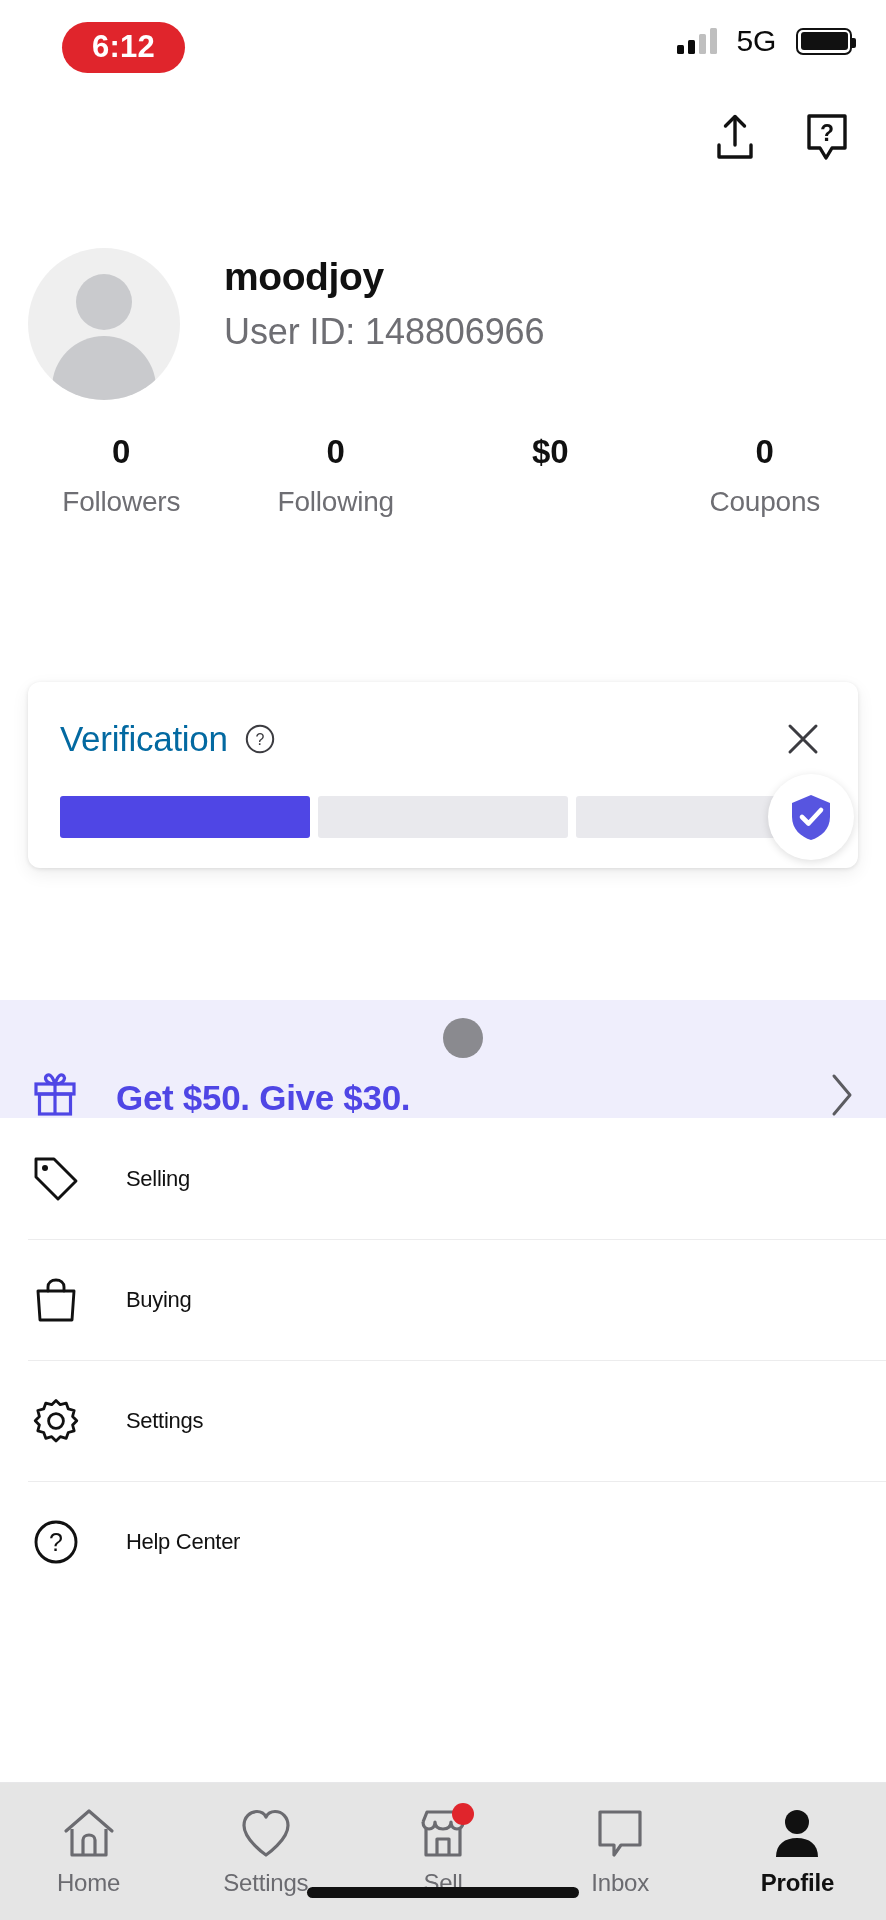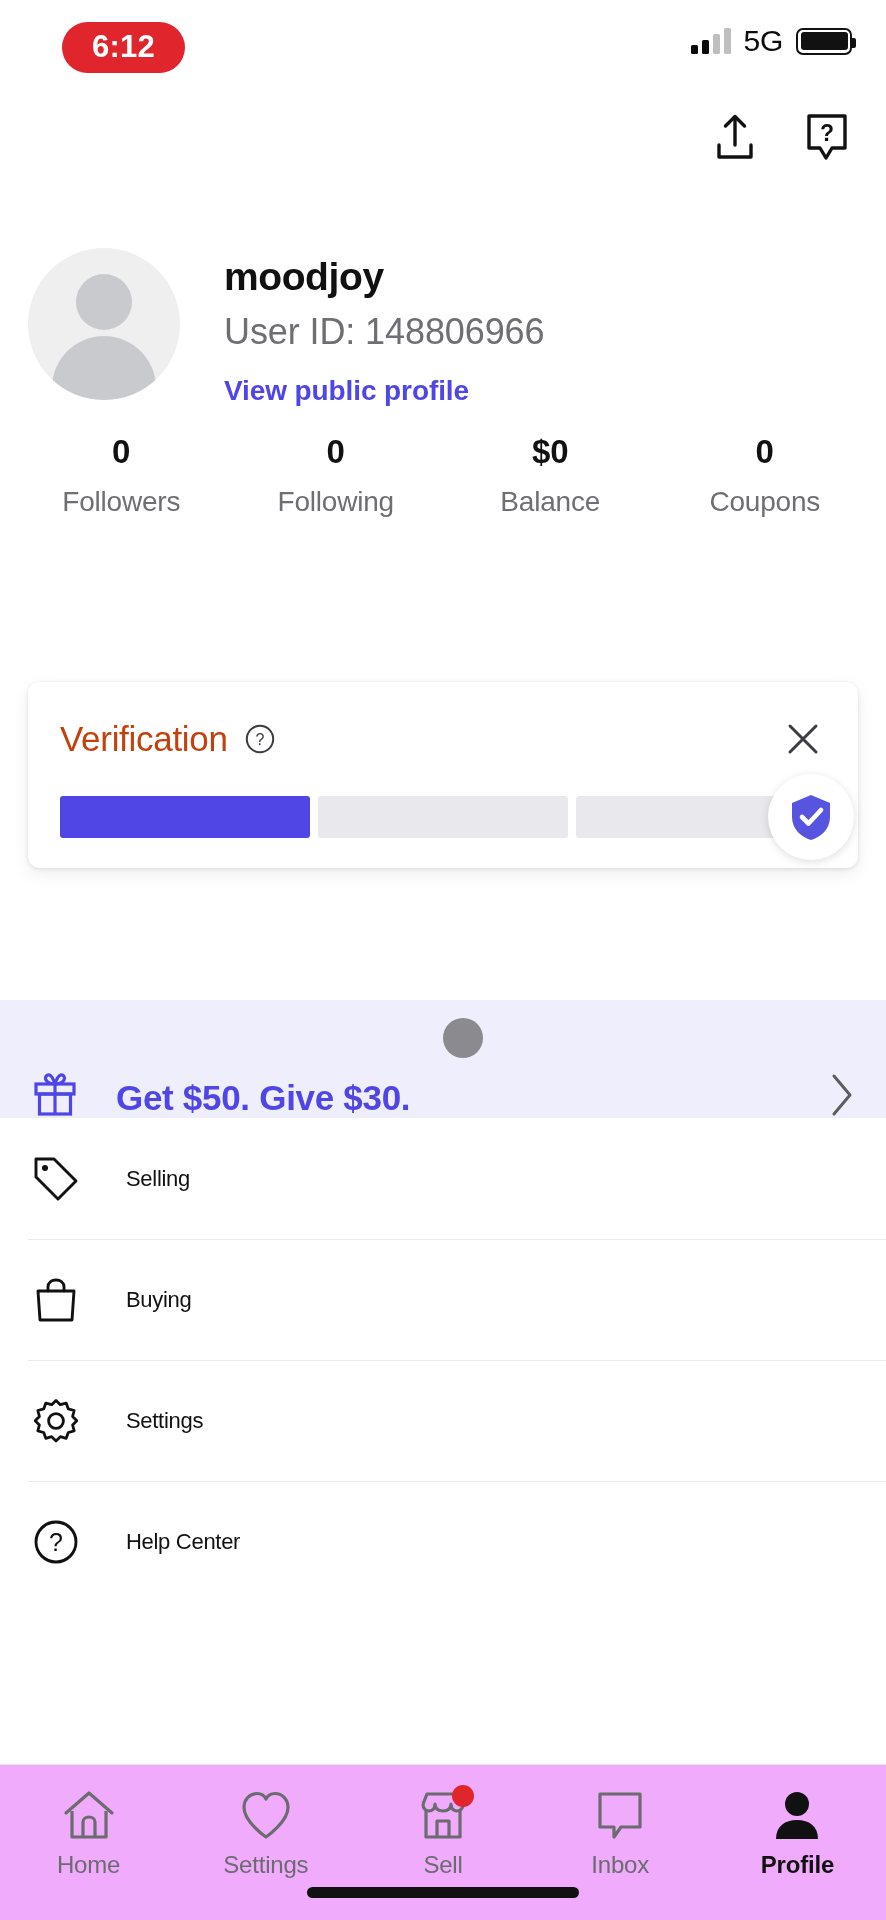--- a/index.html
+++ b/index.html
@@ -19,21 +19,21 @@
   .time-pill {
     position:absolute; left:62px; top:22px;
     background:#E0252C; color:#fff;
     border-radius:34px;
     padding:9px 30px 11px 30px;
     font-size:31px; font-weight:700; letter-spacing:.2px;
     line-height:1;
   }
   .status-right {
     position:absolute; right:34px; top:26px;
-    display:flex; align-items:center; gap:13px;
+    display:flex; align-items:center; gap:20px;
   }
   .bars { display:flex; align-items:flex-end; gap:4px; height:26px; }
   .bars i { display:block; width:7px; border-radius:1.5px; background:#bfbfbf; }
   .bars i.on { background:#0b0b0b; }
   .bars i:nth-child(1){ height:9px; }
   .bars i:nth-child(2){ height:14px; }
   .bars i:nth-child(3){ height:20px; }
   .bars i:nth-child(4){ height:26px; }
   .netlabel { font-size:30px; font-weight:500; color:#0b0b0b; line-height:1; letter-spacing:-.3px; }
   .battery { position:relative; width:56px; height:27px; border:2.5px solid #111; border-radius:7px; padding:2.5px; }
@@ -67,21 +67,21 @@
   .stat .lbl { font-size:28px; color:#6e6e73; margin-top:14px; letter-spacing:-.2px; }
 
   
   .vcard {
     position:absolute; top:682px; left:28px; right:28px;
     background:#fff; border-radius:12px;
     box-shadow:0 1px 4px rgba(0,0,0,.10), 0 6px 18px rgba(0,0,0,.07);
     padding:34px 32px 30px 32px;
   }
   .vhead { display:flex; align-items:center; }
-  .vtitle { font-size:35px; color:#c2410c; letter-spacing:-.3px; }
+  .vtitle { font-size:35px; color:#0369a1; letter-spacing:-.3px; }
   .vq { margin-left:16px; display:flex; align-items:center; }
   .vclose { margin-left:auto; width:46px; height:46px; display:flex; align-items:center; justify-content:center; }
   .progress { display:flex; gap:8px; margin-top:34px; position:relative; padding-right:0; }
   .seg { height:42px; border-radius:3px; background:#e9e9ed; }
   .seg.done { background:#4F46E5; }
   .shieldwrap {
     position:absolute; right:-28px; top:-22px;
     width:86px; height:86px; border-radius:50%; background:#fff;
     box-shadow:0 2px 8px rgba(0,0,0,.13);
     display:flex; align-items:center; justify-content:center;
@@ -107,22 +107,22 @@
   .mlabel { margin-left:44px; font-size:22px; color:#111; letter-spacing:-.3px; }
 
   
   .cursor {
     position:absolute; width:40px; height:40px; border-radius:50%;
     background:#8a8a8f; left:443px; top:1018px;
   }
 
   
   .bottomnav {
-    position:absolute; left:0; right:0; bottom:0; height:156px;
-    background:#f0abfc; border-top:1px solid #e7e7e9;
+    position:absolute; left:0; right:0; bottom:0; height:138px;
+    background:#e5e5e5; border-top:1px solid #e7e7e9;
     display:flex; align-items:flex-start; padding-top:22px;
   }
   .navitem { flex:1; display:flex; flex-direction:column; align-items:center; gap:10px; position:relative; }
   .naviconbox { height:54px; display:flex; align-items:flex-end; justify-content:center; position:relative; }
   .navlabel { font-size:24px; color:#6b6b70; letter-spacing:-.2px; }
   .navitem.active .navlabel { color:#111; font-weight:700; }
   .dotbadge {
     position:absolute; right:-4px; top:-2px; width:22px; height:22px;
     border-radius:50%; background:#E0252C;
   }
@@ -169,36 +169,34 @@
   </div>
 
   <div class="profile">
     <div class="avatar">
       <div class="head"></div>
       <div class="body"></div>
     </div>
     <div class="pinfo">
       <div class="uname">moodjoy</div>
       <div class="uid">User ID: 148806966</div>
-      <div class="vpp">View public profile</div>
     </div>
   </div>
 
   <div class="stats">
     <div class="stat">
       <div class="val">0</div>
       <div class="lbl">Followers</div>
     </div>
     <div class="stat">
       <div class="val">0</div>
       <div class="lbl">Following</div>
     </div>
     <div class="stat">
       <div class="val">$0</div>
-      <div class="lbl">Balance</div>
     </div>
     <div class="stat">
       <div class="val">0</div>
       <div class="lbl">Coupons</div>
     </div>
   </div>
 
   <div class="vcard">
     <div class="vhead">
       <div class="vtitle">Verification</div>

